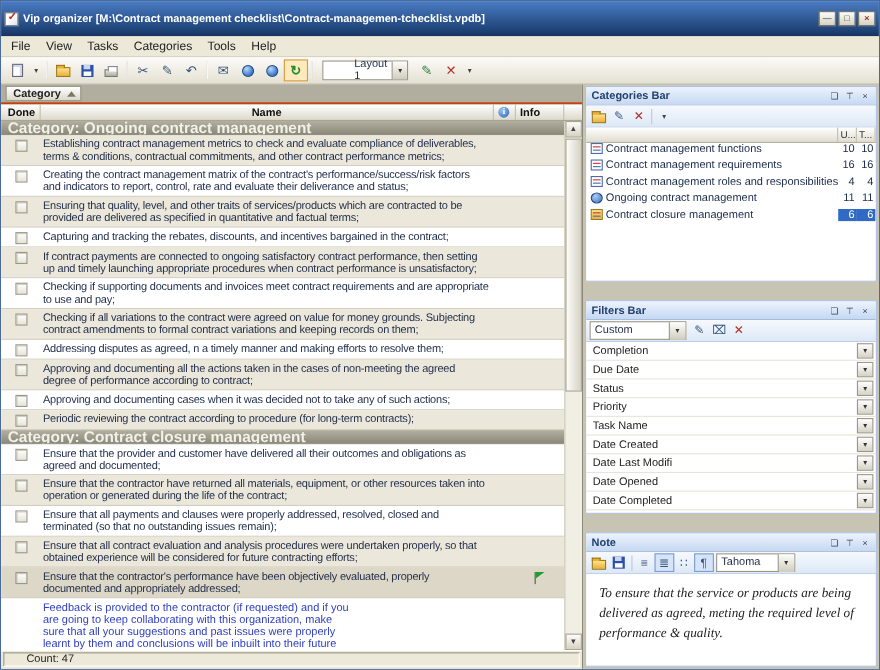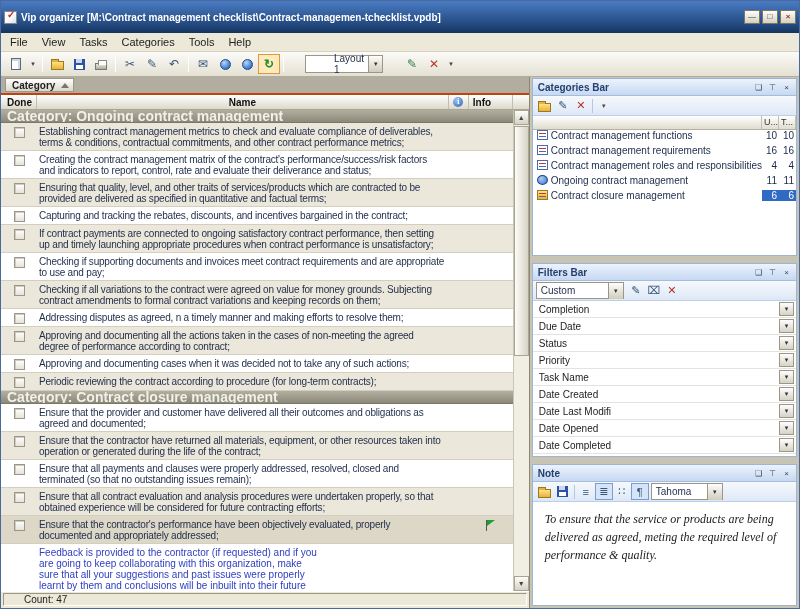--- a/index.html
+++ b/index.html
@@ -30,21 +30,21 @@
   .ic-folder::before{content:"";position:absolute;top:-3px;left:-1px;width:6px;height:2px;background:#e8b23a;border:1px solid #9a7a1a;border-bottom:none;}
   .ic-floppy{width:11px;height:11px;background:#2a52a8;position:relative;}
   .ic-floppy::before{content:"";position:absolute;top:0;left:2px;width:6px;height:4px;background:#cdd6ee;}
   .ic-floppy::after{content:"";position:absolute;bottom:1px;left:2px;width:7px;height:4px;background:#fff;}
   .ic-print{width:12px;height:7px;background:linear-gradient(#e8e6dc,#b0ac9e);border:1px solid #777;position:relative;margin-top:5px;}
   .ic-print::before{content:"";position:absolute;top:-4px;left:2px;width:7px;height:4px;background:#fff;border:1px solid #888;border-bottom:none;}
   .ic-globe{width:11px;height:11px;border-radius:50%;background:radial-gradient(circle at 35% 30%,#bcd8f4,#4a86d8 60%,#2a5694);border:1px solid #1e4a84;}
   .sync{color:#1e8e2e;font-weight:bold;}
   .combo{height:18px;border:1px solid #9a9688;background:#fff;display:flex;align-items:center;font-size:10px;padding-left:4px;}
   .combo .combo-btn{width:15px;height:16px;margin-left:auto;background:linear-gradient(#fdfdfa,#d0ccbe);border-left:1px solid #9a9688;display:flex;align-items:center;justify-content:center;font-size:7px;color:#333;}
-  .layout-combo{width:78px;margin:0 18px;padding-left:28px;}
+  .layout-combo{width:78px;margin:0 6px;padding-left:28px;}
 
   
   .main{flex:1;display:flex;min-height:0;}
   .grid-col{width:596px;display:flex;flex-direction:column;border-right:1px solid #8a8776;min-height:0;}
   .right-col{flex:1;display:flex;flex-direction:column;background:#c8c4b4;padding:1px 2px 2px 2px;min-height:0;}
 
   
   .group-panel{height:18px;background:#b2ae9f;border-bottom:2px solid #c2410c;display:flex;align-items:center;padding-left:4px;flex:0 0 auto;}
   .group-chip{height:14px;background:linear-gradient(#ffffff,#dcd8ca);border:1px solid #9c988a;font-weight:bold;font-size:10px;padding:0 18px 0 6px;display:flex;align-items:center;position:relative;color:#222;}
   .group-chip .sort-arrow{position:absolute;right:4px;top:4px;width:0;height:0;border-left:4px solid transparent;border-right:4px solid transparent;border-bottom:5px solid #7a7668;}
@@ -82,21 +82,21 @@
   .sbtn{height:15px;background:linear-gradient(#fdfdfa,#d6d2c4);border:1px solid #a9a595;font-size:7px;color:#444;display:flex;align-items:center;justify-content:center;flex:0 0 auto;}
   .strack{flex:1;position:relative;}
   .sthumb{position:absolute;top:1px;left:0;right:0;height:230px;background:linear-gradient(90deg,#fdfdfa,#d6d2c4);border:1px solid #a9a595;}
 
   
   .statusbar{height:17px;background:#ece9d8;border-top:1px solid #fff;padding:1px 2px;flex:0 0 auto;}
   .status-cell{height:13px;border:1px solid;border-color:#9a9688 #ffffff #ffffff #9a9688;font-size:10px;line-height:12px;padding-left:20px;color:#222;}
 
   
   .panel{background:#fff;border:1px solid #9cb4d8;display:flex;flex-direction:column;min-height:0;}
-  .panel+.panel{margin-top:7px;}
+  .panel+.panel{margin-top:17px;}
   .panel-header{height:17px;background:linear-gradient(180deg,#ecf3fc,#c6d8f2);border-bottom:1px solid #a6bcdc;display:flex;align-items:center;padding:0 3px 0 5px;flex:0 0 auto;}
   .panel-title{flex:1;font-weight:bold;font-size:10px;color:#23406e;}
   .phbtn{width:13px;height:12px;margin-left:1px;display:flex;align-items:center;justify-content:center;font-size:8px;color:#345;border:1px solid transparent;}
   .ptoolbar{background:linear-gradient(#f6f9fd,#dde8f6);border-bottom:1px solid #bccee8;display:flex;align-items:center;padding:1px 3px;flex:0 0 auto;}
   .ptb-btn{width:18px;height:17px;display:flex;align-items:center;justify-content:center;border:1px solid transparent;font-size:11px;color:#35557a;}
   .ptb-btn.sel{border:1px solid #7a9cd0;background:#d6e4f8;}
   .psep{width:1px;height:14px;background:#b8c8e0;margin:0 2px;}
 
   
   #panel-categories{height:178px;flex:0 0 auto;}

